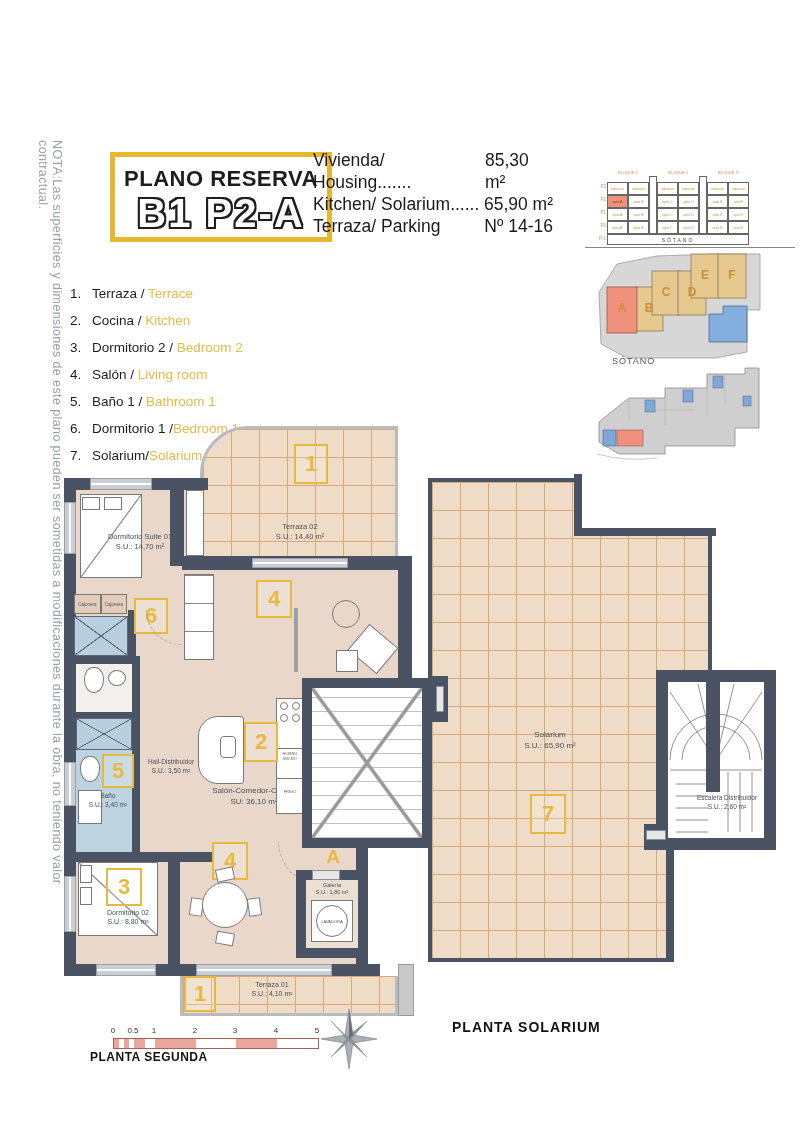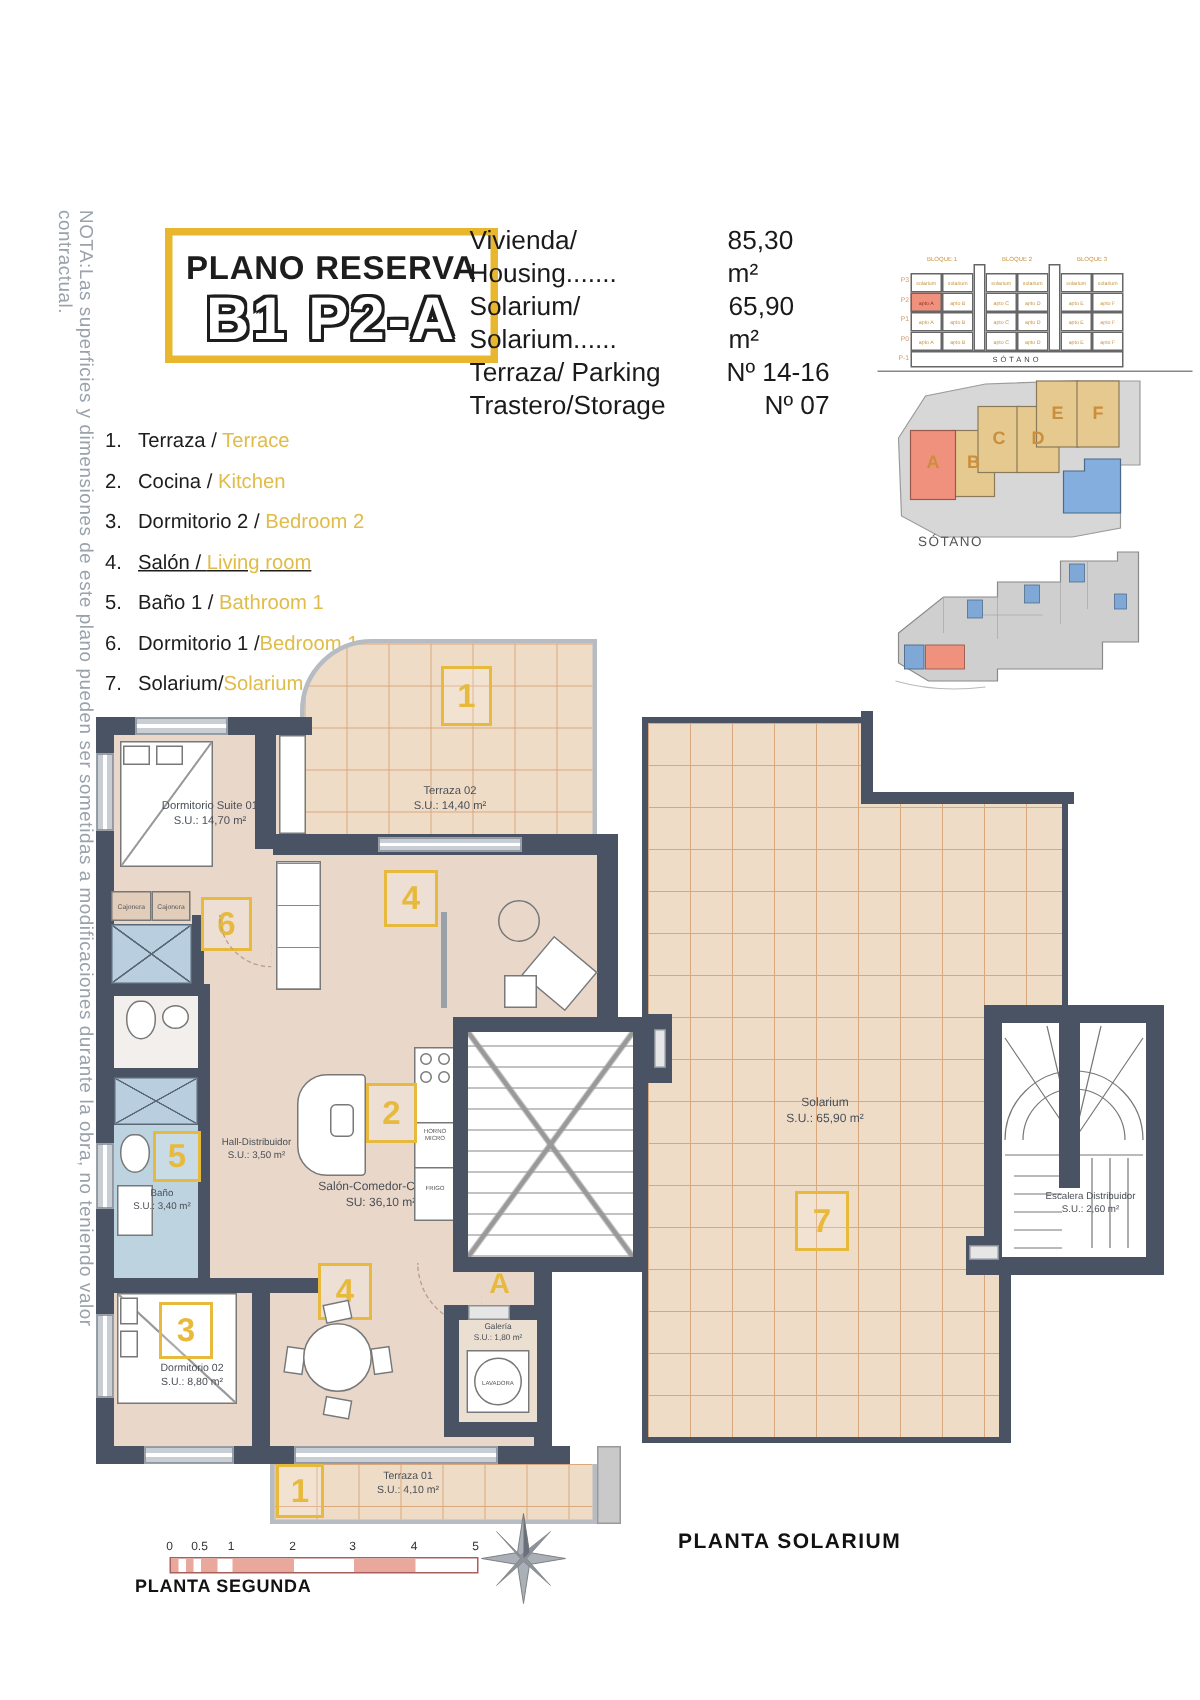--- a/index.html
+++ b/index.html
@@ -62,37 +62,33 @@
     <div class="t1">PLANO RESERVA</div>
     <div class="t2">B1 P2-A</div>
   </div>
 
   <div class="abs" style="left:313px;top:149px;width:240px;">
     <div class="srow">
         <span>Vivienda/ Housing.......</span>
         <span>85,30 m²</span>
       </div>
     <div class="srow">
-        <span>Solarium/ Solarium......</span>
+        <span>Kitchen/ Solarium......</span>
         <span>65,90 m²</span>
       </div>
     <div class="srow">
         <span>Terraza/ Parking</span>
         <span>Nº 14-16</span>
       </div>
-    <div class="srow">
-        <span>Trastero/Storage</span>
-        <span>Nº 07</span>
-      </div>
   </div>
 
   <div class="litem" style="left:70px;top:286px;"><span class="n">1.</span><span class="es">Terraza / </span><span class="en">Terrace</span></div>
   <div class="litem" style="left:70px;top:313px;"><span class="n">2.</span><span class="es">Cocina / </span><span class="en">Kitchen</span></div>
   <div class="litem" style="left:70px;top:340px;"><span class="n">3.</span><span class="es">Dormitorio 2 / </span><span class="en">Bedroom 2</span></div>
-  <div class="litem" style="left:70px;top:367px;text-decoration:underline;"><span class="n">4.</span><span class="es">Salón / </span><span class="en">Living room</span></div>
+  <div class="litem" style="left:70px;top:367px;"><span class="n">4.</span><span class="es">Salón / </span><span class="en">Living room</span></div>
   <div class="litem" style="left:70px;top:394px;"><span class="n">5.</span><span class="es">Baño 1 / </span><span class="en">Bathroom 1</span></div>
   <div class="litem" style="left:70px;top:421px;"><span class="n">6.</span><span class="es">Dormitorio 1 /</span><span class="en">Bedroom 1</span></div>
   <div class="litem" style="left:70px;top:448px;"><span class="n">7.</span><span class="es">Solarium/</span><span class="en">Solarium</span></div>
 
   <div id="elev-grid">
     <div class="ehd" style="left:15px;">BLOQUE 1</div>
     <div class="ehd" style="left:65px;">BLOQUE 2</div>
     <div class="ehd" style="left:115px;">BLOQUE 3</div>
     <div class="efl" style="top:14px;">P3</div>
     <div class="efl" style="top:27px;">P2</div>

